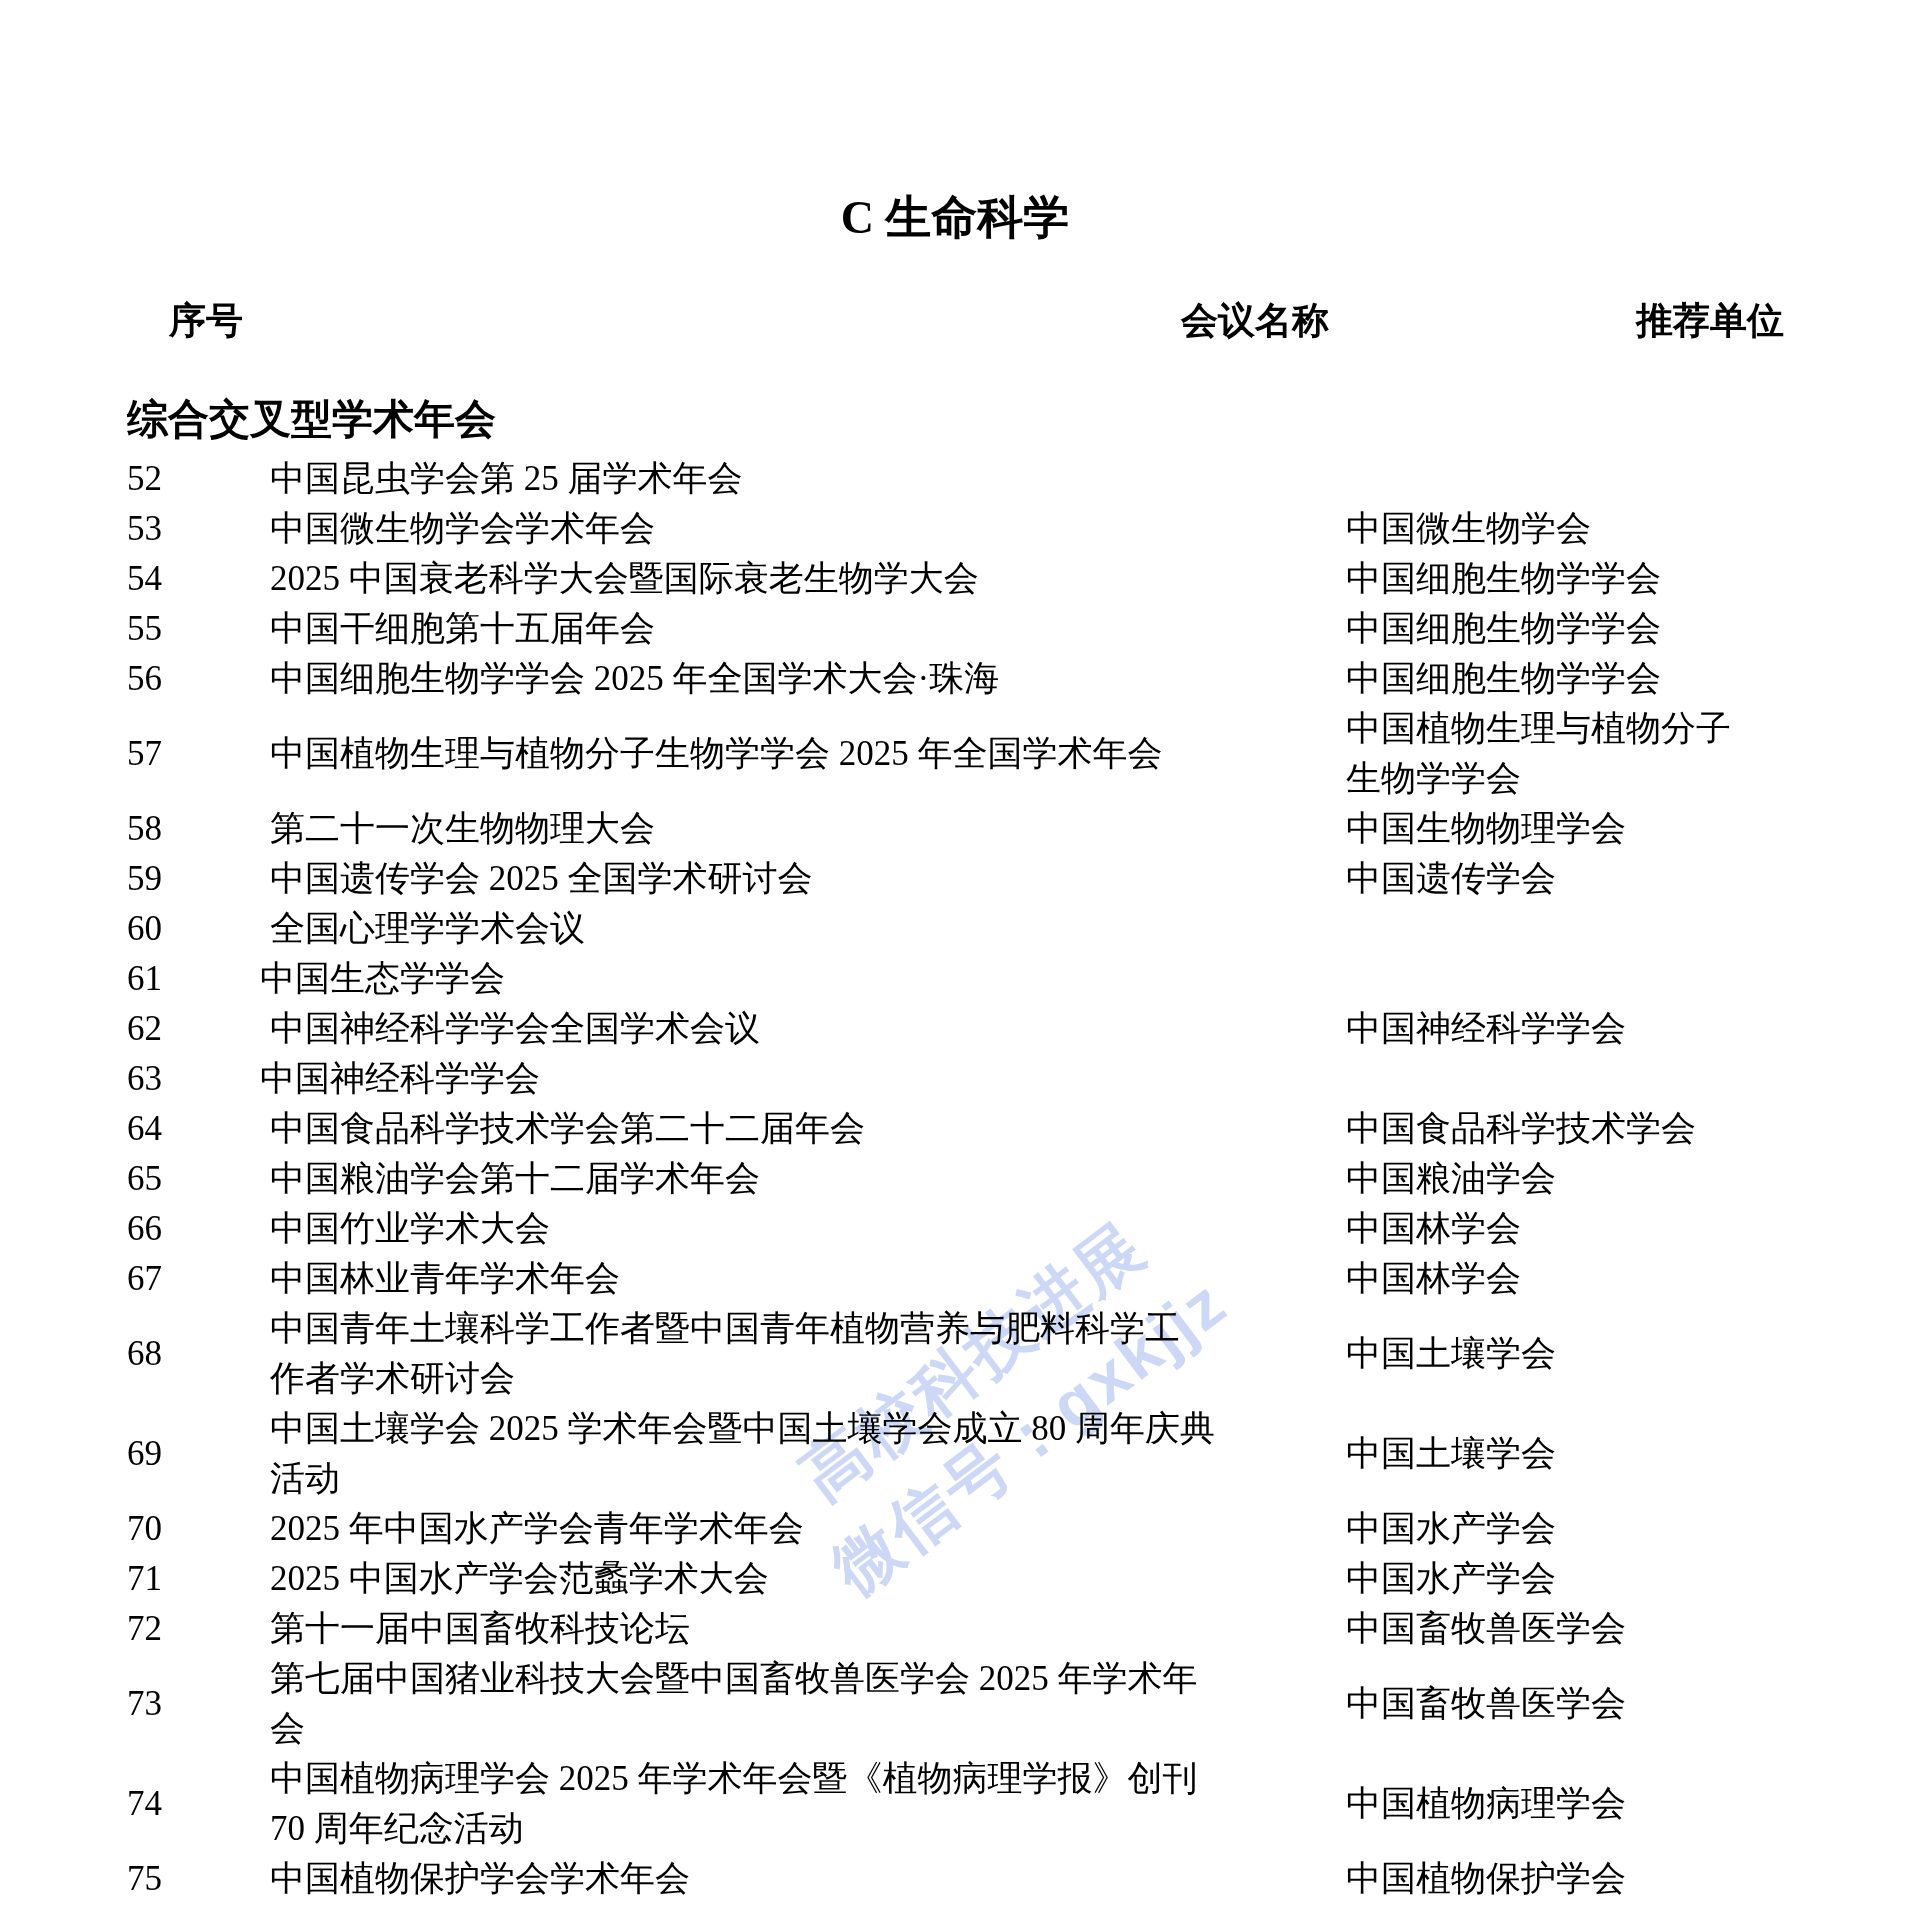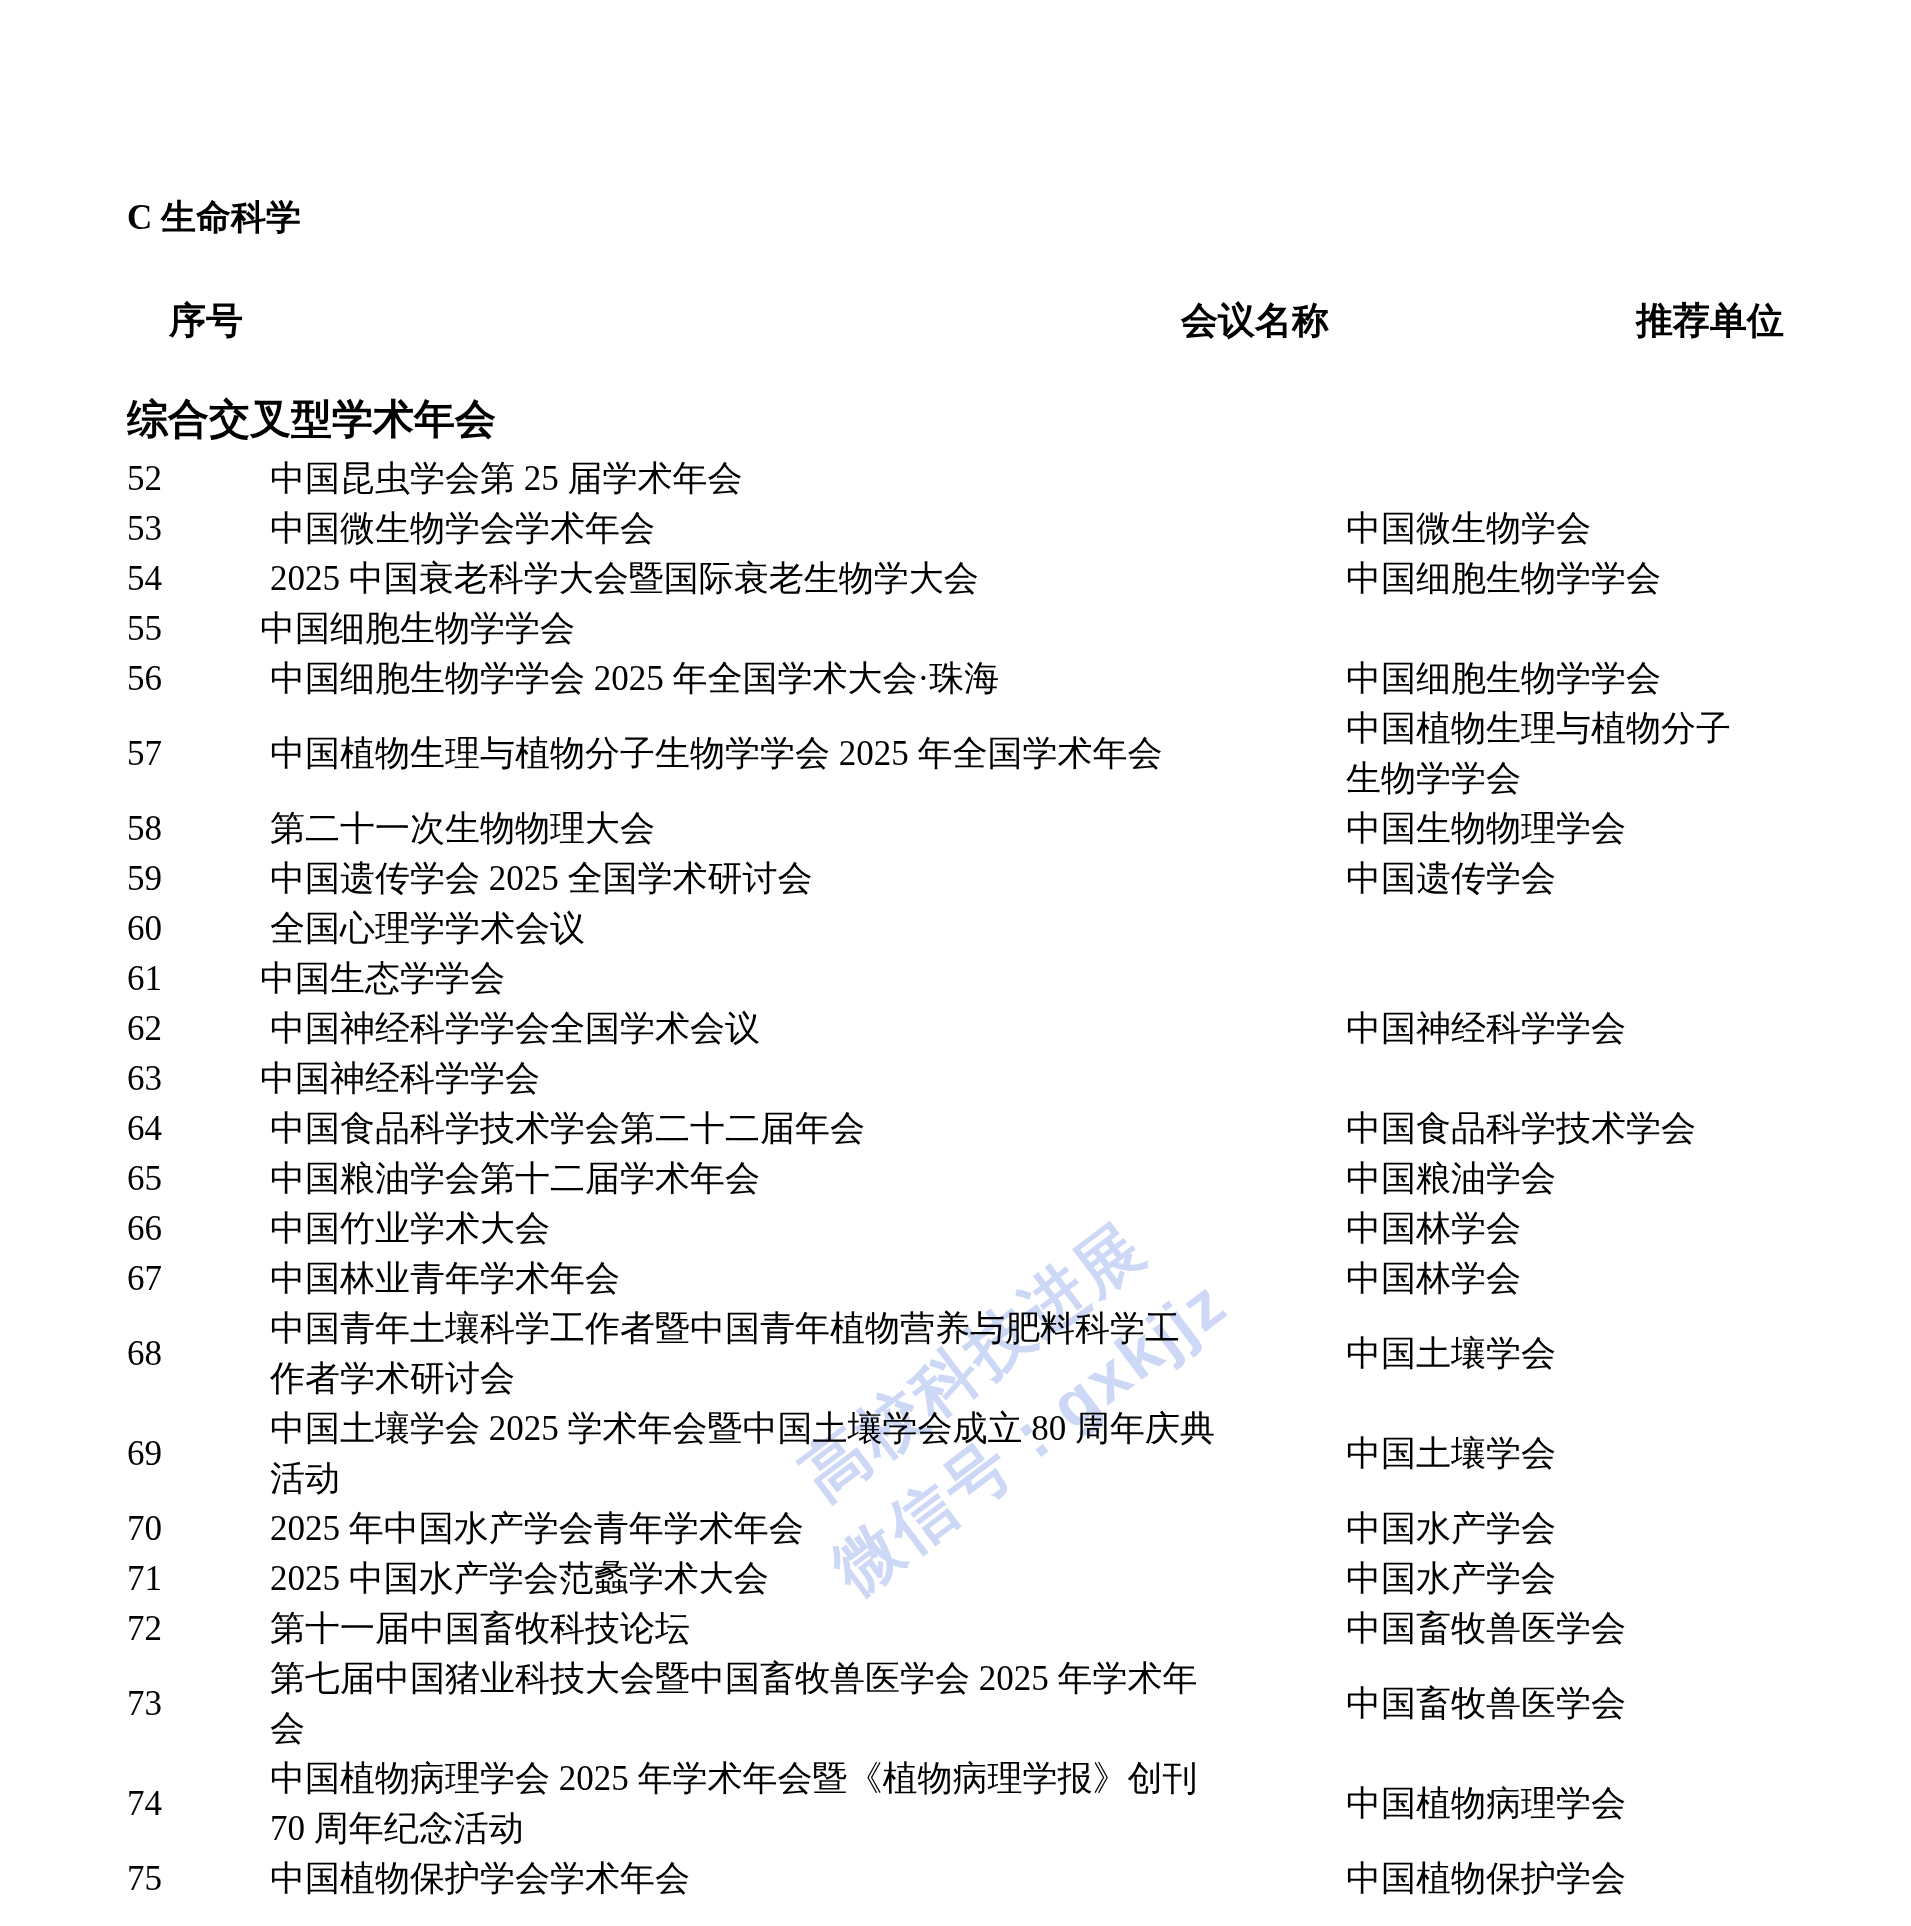--- a/index.html
+++ b/index.html
@@ -40,24 +40,24 @@
     position: absolute;
     left: 127px;
     top: 185px;
     width: 1656px;
     z-index: 1;
   }
 
   .title {
     margin: 0;
     width: 100%;
-    text-align: left;
+    text-align: center;
     font-family: "Liberation Serif", "DejaVu Serif", serif;
     font-weight: bold;
-    font-size: 35px;
+    font-size: 46px;
     line-height: 65px;
   }
 
   .thead {
     margin-top: 46px;
     height: 50px;
     display: grid;
     grid-template-columns: 116px 1086px 455px;
     align-items: center;
     font-family: "Liberation Sans", "DejaVu Sans", sans-serif;
@@ -119,20 +119,21 @@
             <div class="cell col-name">中国微生物学会学术年会</div>
             <div class="cell col-unit">中国微生物学会</div>
           </div>
           <div class="row">
             <div class="cell col-no">54</div>
             <div class="cell col-name">2025 中国衰老科学大会暨国际衰老生物学大会</div>
             <div class="cell col-unit">中国细胞生物学学会</div>
           </div>
           <div class="row">
             <div class="cell col-no">55</div>
+            <div class="cell col-name">中国干细胞第十五届年会</div>
             <div class="cell col-unit">中国细胞生物学学会</div>
           </div>
           <div class="row">
             <div class="cell col-no">56</div>
             <div class="cell col-name">中国细胞生物学学会 2025 年全国学术大会·珠海</div>
             <div class="cell col-unit">中国细胞生物学学会</div>
           </div>
           <div class="row">
             <div class="cell col-no">57</div>
             <div class="cell col-name">中国植物生理与植物分子生物学学会 2025 年全国学术年会</div>

